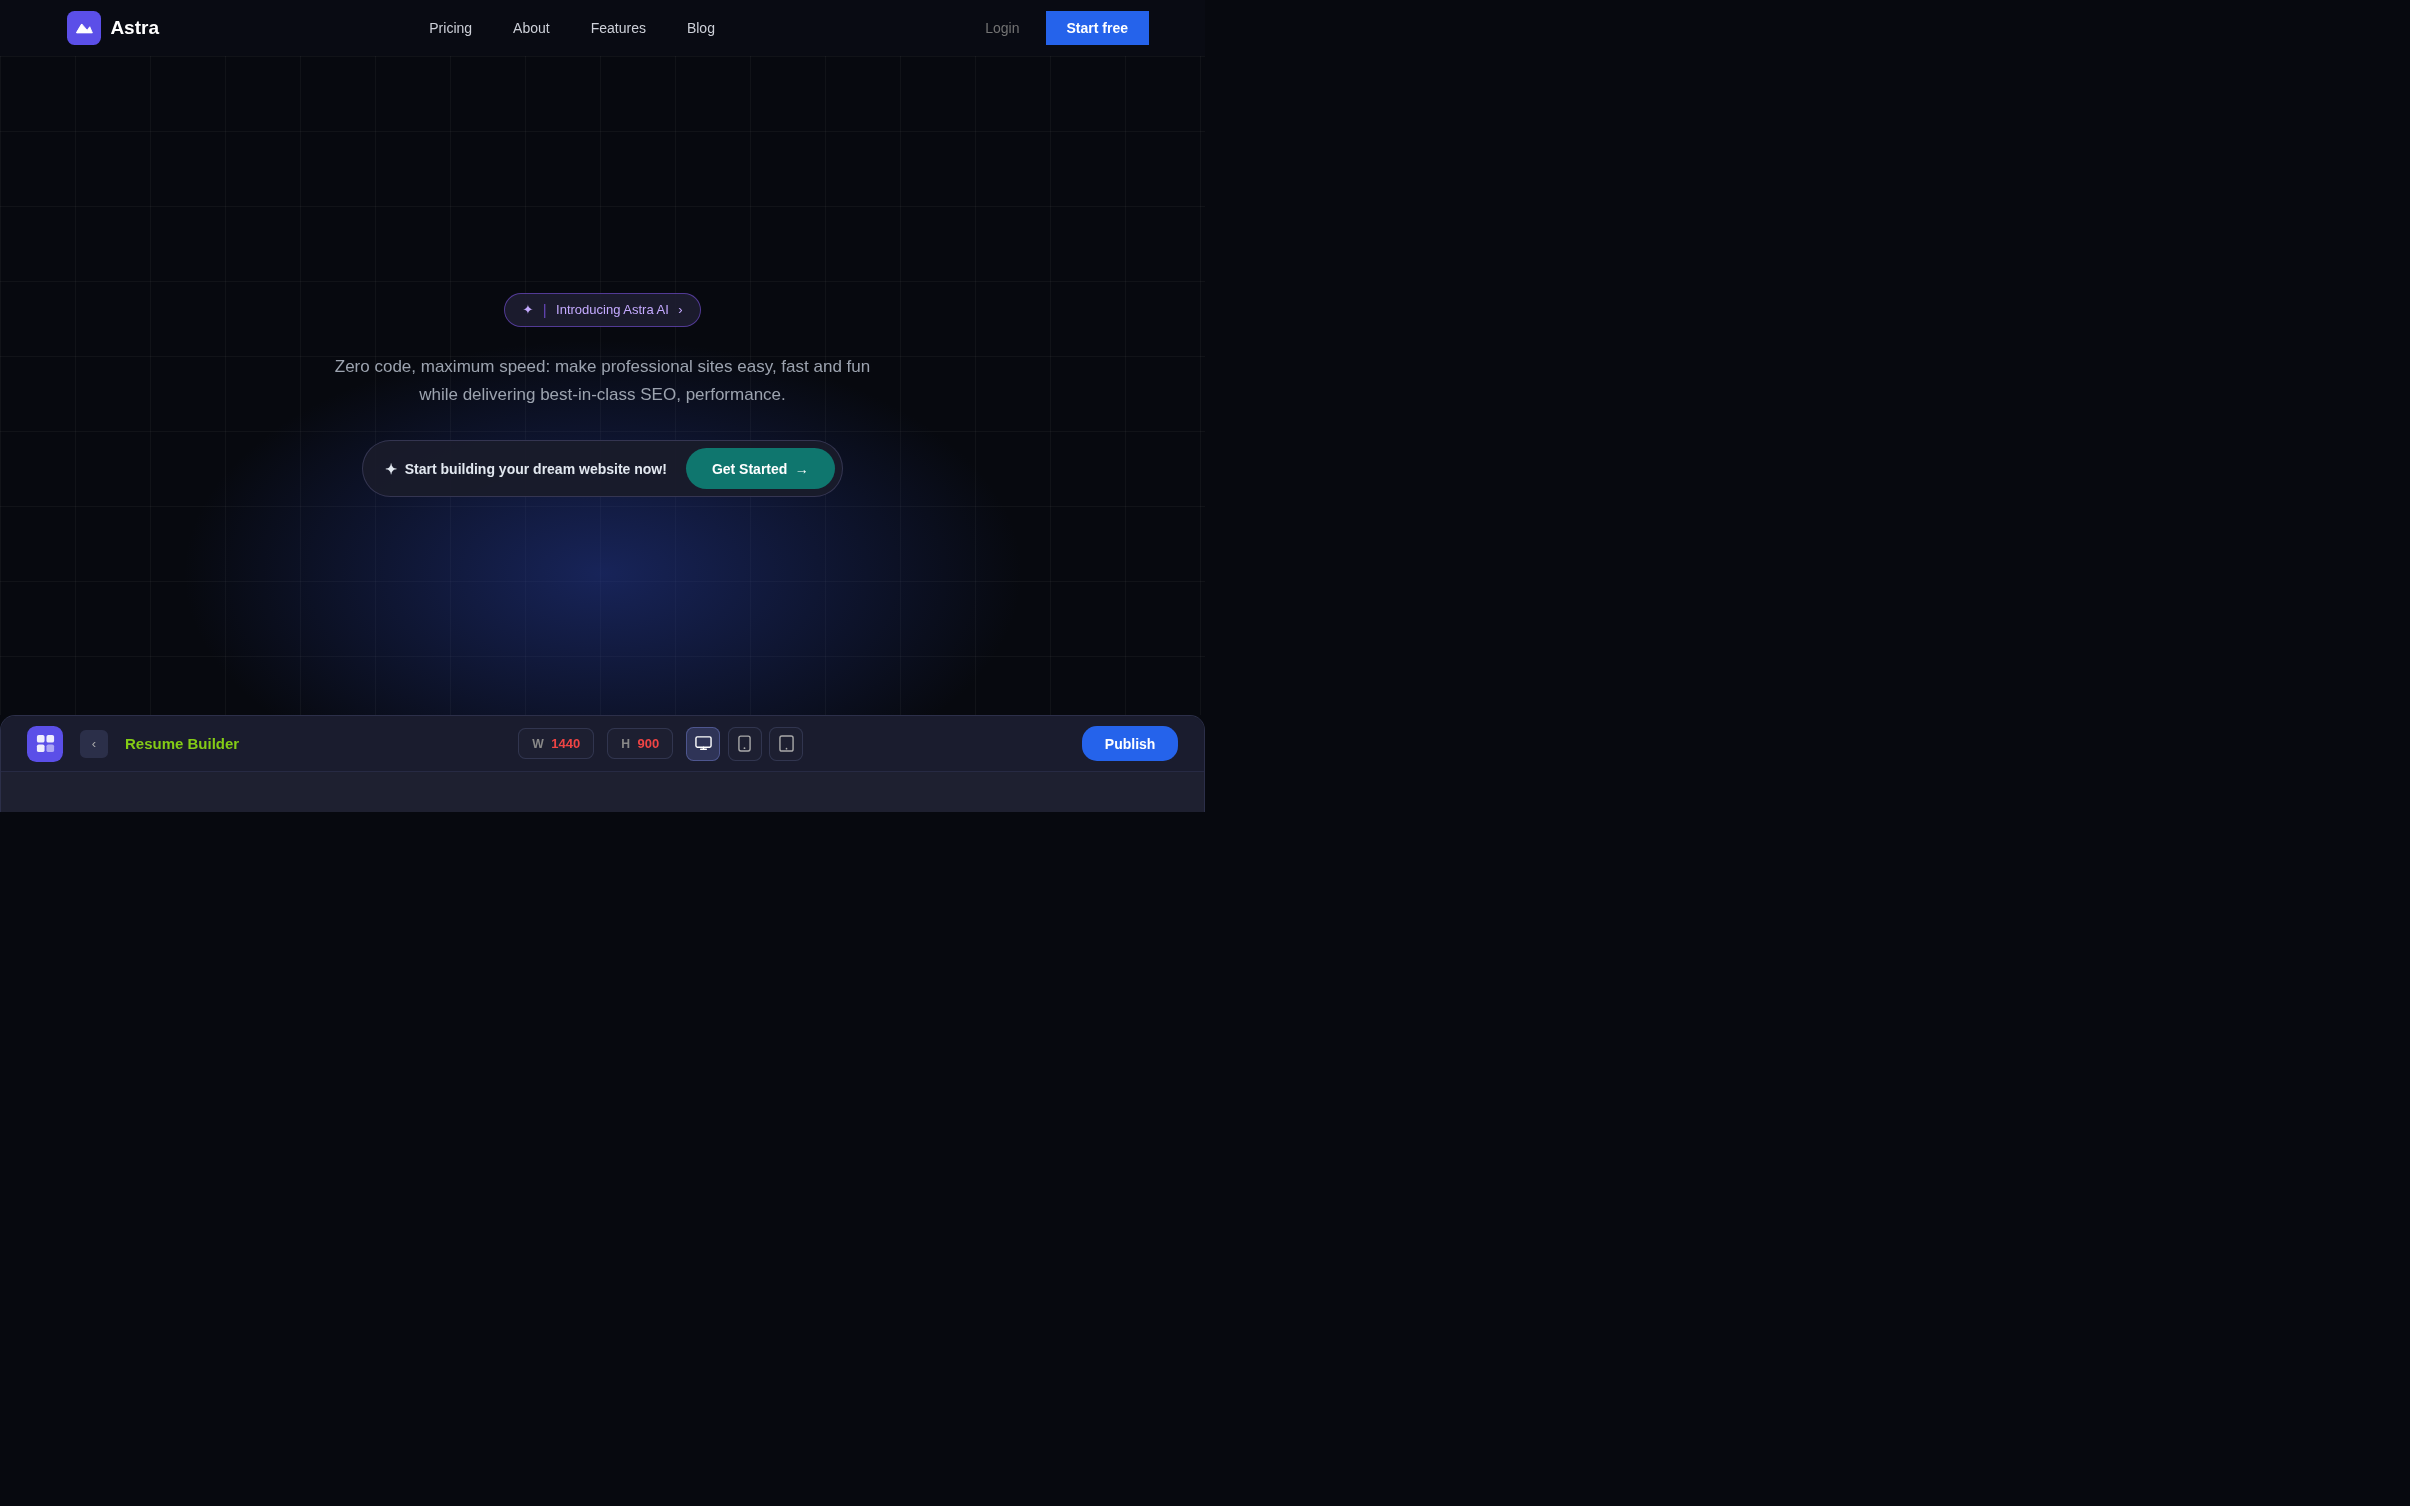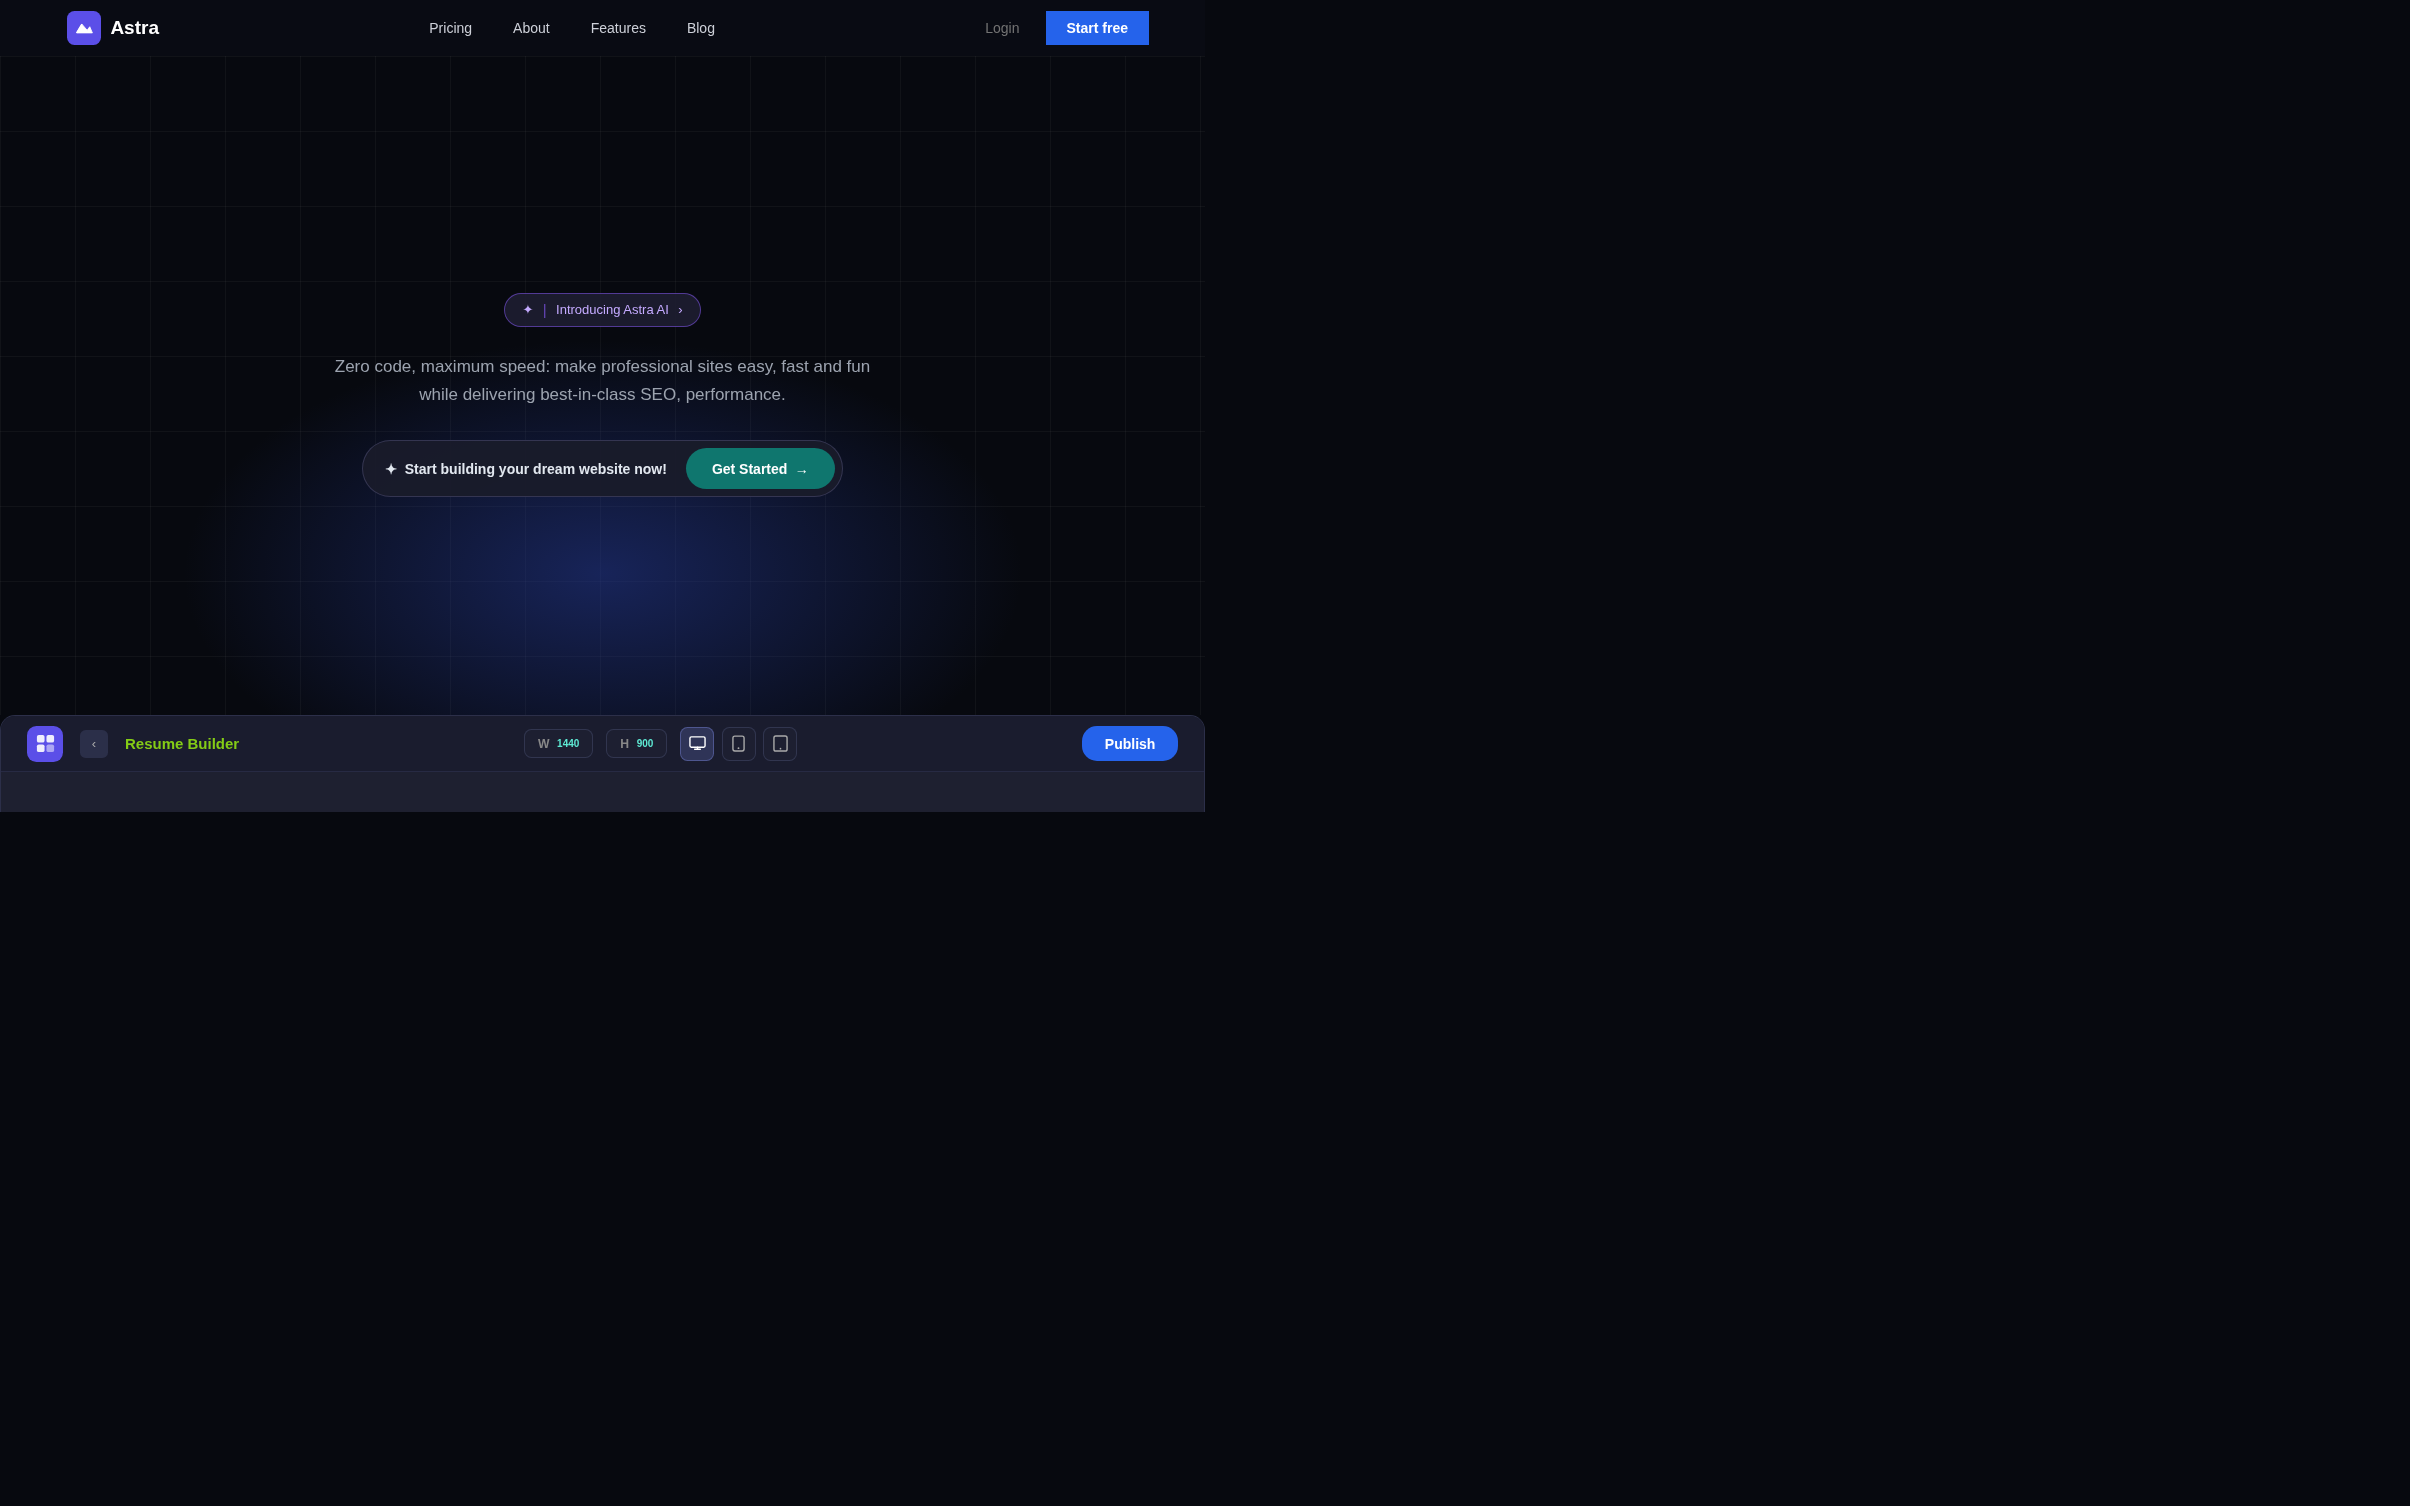--- a/index.html
+++ b/index.html
@@ -281,22 +281,22 @@
       padding: 6.6px 13px;
     }
 
     .dim-label {
       font-size: 12.2px;
       color: #888;
       font-weight: 600;
     }
 
     .dim-value {
-      font-size: 10px;
-      color: #5eead4;
+      font-size: 13px;
+      color: #ef4444;
       font-weight: 600;
     }
 
     .device-btns {
       display: flex;
       gap: 7.5px;
     }
 
     .device-btn {
       width: 34px;

